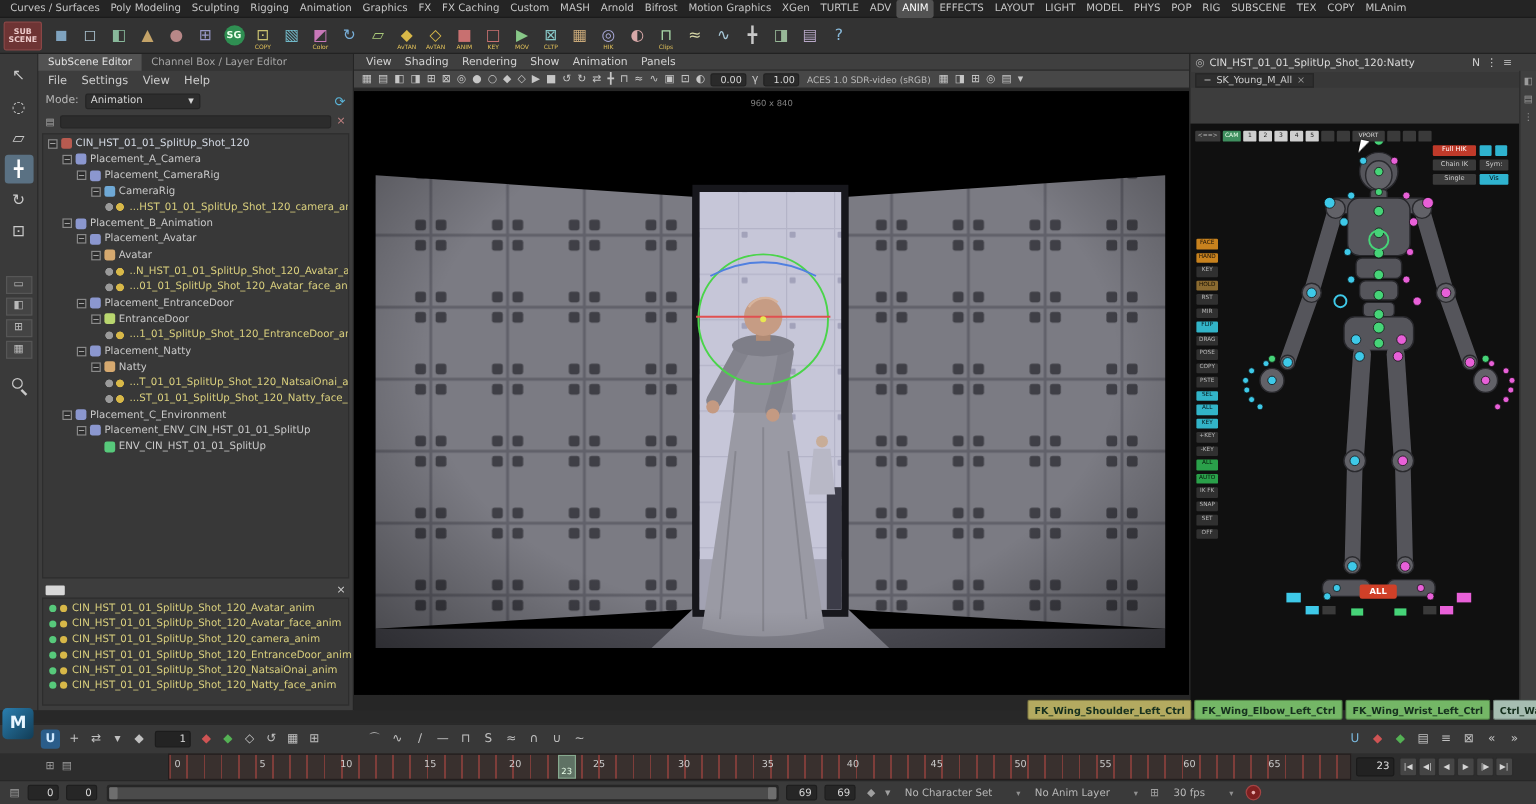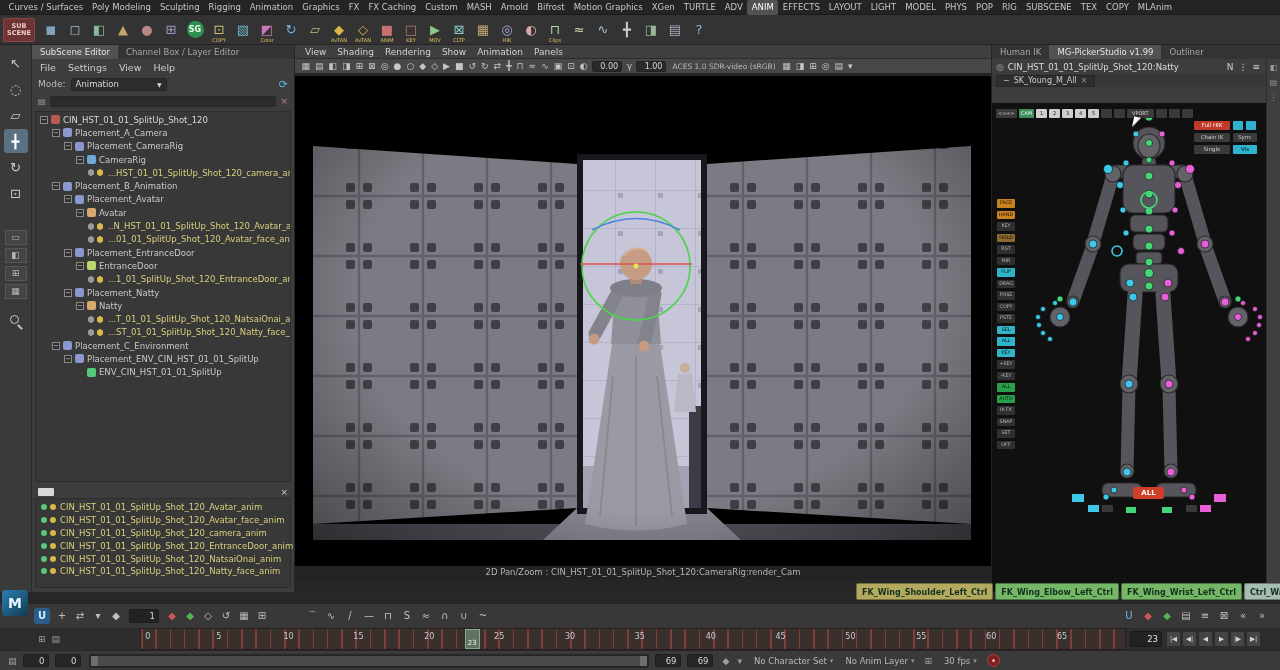--- a/index.html
+++ b/index.html
@@ -119,21 +119,21 @@
   .cfield{width:32px;height:16px;background:#222;border:1px solid #1a1a1a;border-radius:2px;font-size:8.5px;color:#e0e0e0;text-align:right;padding-right:3px;line-height:15px;margin:0 4px}
   .tbtn{width:15px;height:16px;background:#454545;border:1px solid #2c2c2c;border-radius:2px;font-size:6.5px;color:#d5d5d5;text-align:center;line-height:15px;margin-right:1px;white-space:nowrap}
   
   .rangerow{position:absolute;left:0;top:650px;width:1280px;height:20px;background:#3a3a3a;border-top:1px solid #272727;display:flex;align-items:center;font-size:8.5px;color:#b8b8b8}
   .ric{margin-left:8px;font-size:9px;color:#9f9f9f}
   .rfield{width:26px;height:13px;background:#262626;border:1px solid #1e1e1e;border-radius:2px;text-align:right;padding-right:3px;line-height:12px;color:#d5d5d5;margin-left:6px}
   .rslider{position:relative;width:560px;height:14px;background:#262626;border-radius:2px;margin-left:8px}
   .rbar{position:absolute;left:2px;right:2px;top:2px;bottom:2px;background:#4b4b4b;border-radius:2px}
   .rhandle{position:absolute;top:2px;bottom:2px;width:7px;background:#6e6e6e;border-radius:1px}
   .rhandle.l{left:2px}.rhandle.r{right:2px}
-  .statusdd{display:flex;align-items:center;gap:3px;margin-left:12px;white-space:nowrap}
+  .statusdd{display:flex;align-items:center;gap:20px;margin-left:12px;white-space:nowrap}
   .statusdd .car{font-size:7px;color:#909090}
   .autokey{width:13px;height:13px;border-radius:50%;background:#7e2020;border:1px solid #a34444;margin-left:10px;position:relative}
   .autokey::after{content:"";position:absolute;left:4px;top:4px;width:3px;height:3px;border-radius:50%;background:#e8b0b0}
   .mgap{margin-left:10px}
 </style>
 </head>
 <body>
 
 <div id="app">
 
@@ -586,31 +586,25 @@
           <path d="M329 180 a16 16 0 0 1 24 -4" stroke="#d8b49c" stroke-width="2" fill="none"></path>
         </g>
         <g>
           <circle cx="341" cy="190" r="54" fill="none" stroke="#4ad44a" stroke-width="1.6"></circle>
           <line x1="285" y1="188" x2="397" y2="188" stroke="#e05050" stroke-width="1.6"></line>
           <path d="M297 154 Q341 131 385 154" fill="none" stroke="#5080e0" stroke-width="1.6"></path>
           <circle cx="341" cy="190" r="2.5" fill="#e8e850"></circle>
         </g>
         <rect width="696" height="503" fill="url(#vign)"></rect>
       </svg>
-      <div class="vp-cambar">2D Pan/Zoom : CIN_HST_01_01_SplitUp_Shot_120:CameraRig:render_Cam</div>
+      <div class="vp-res">960 x 840</div>
     </div>
   </div>
 
   <div class="right-panel">
-    <div class="rp-tabs">
-
-    <span class="ltab">Human IK</span>
-        <span class="ltab active">MG-PickerStudio v1.99</span>
-        <span class="ltab">Outliner</span>
-      </div>
     <div class="rp-target">
       <span class="circ">◎</span>
       <span>CIN_HST_01_01_SplitUp_Shot_120:Natty</span>
       <span class="rp-ticons">
 
       <span class="rico">N</span>
           <span class="rico">⋮</span>
           <span class="rico">≡</span>
         </span>
     </div>

